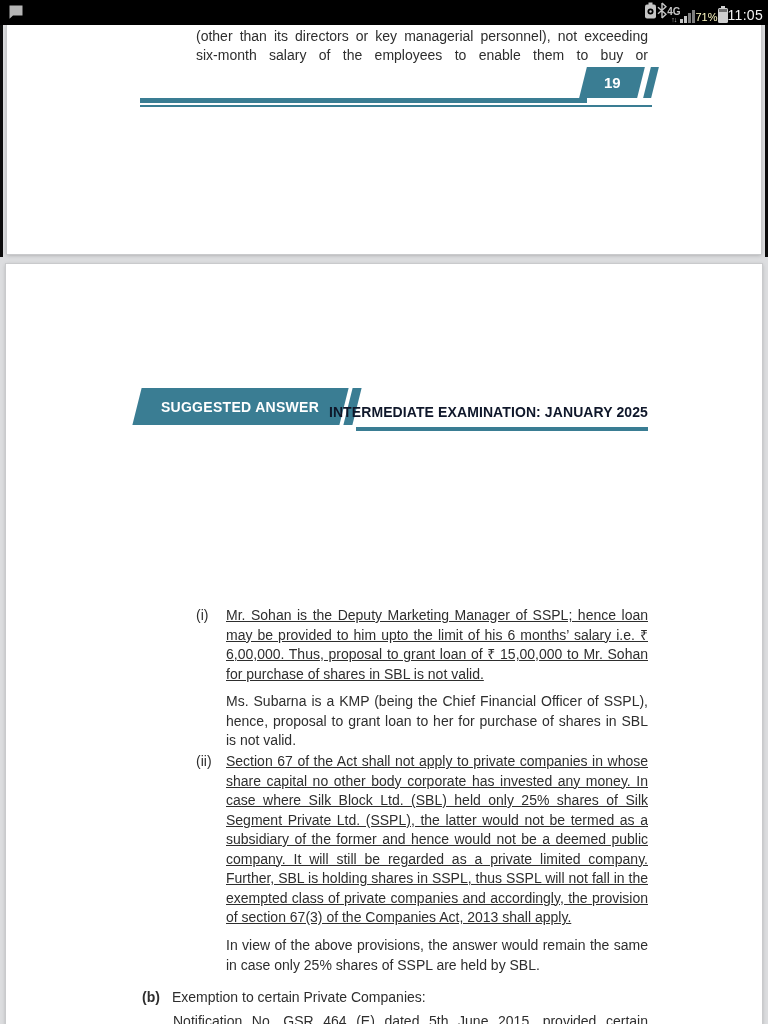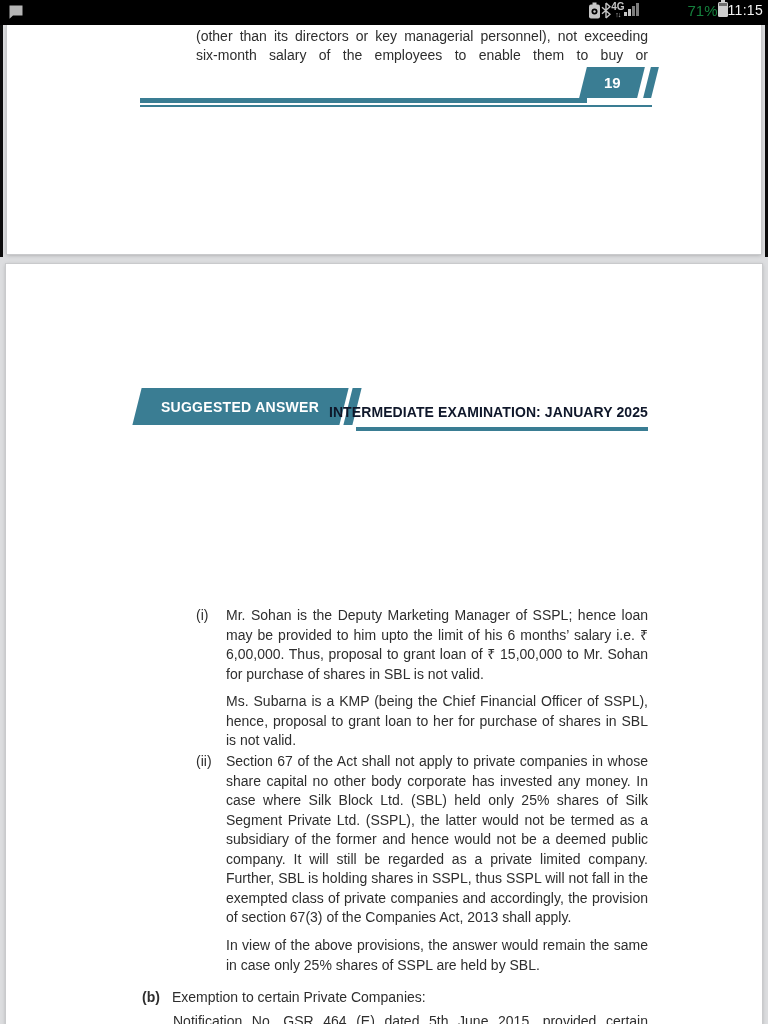--- a/index.html
+++ b/index.html
@@ -6,22 +6,22 @@
   body{
     width:768px;height:1024px;overflow:hidden;position:relative;
     background:#dcdddf;font-family:"Liberation Sans", sans-serif;
   }
   
   .statusbar{
     position:absolute;top:0;left:0;width:768px;height:25px;background:#000;
     display:flex;align-items:center;z-index:30;color:#e3e3e3;
   }
   .sb-left{display:flex;align-items:center;padding-left:7px;flex:1;}
-  .sb-right{display:flex;align-items:flex-start;gap:0;padding-right:5px;}
-  .sb-text{font-size:15px;color:#15803d;margin-left:48px;}
+  .sb-right{display:flex;align-items:flex-end;gap:0;padding-right:5px;}
+  .sb-text{font-size:11px;color:#fef9c3;}
   .sb-time{font-size:14px;color:#f2f2f2;letter-spacing:.3px;}
   .sb-4g{display:flex;flex-direction:column;align-items:center;line-height:1;color:#c6c6c6;}
   .sb-4g .g{font-size:10px;font-weight:bold;}
   .sb-4g .arr{font-size:7px;margin-top:-1px;letter-spacing:-1px;}
   .sigbars{display:flex;align-items:flex-end;gap:1px;height:14px;}
   .sigbars i{display:block;width:3px;background:#c6c6c6;}
   .sigbars i.dim{background:#7e7e7e;}
   .batt{position:relative;width:10px;height:15px;background:#cfcfcf;border-radius:1.5px;}
   .batt::before{content:"";position:absolute;top:-2px;left:3px;width:4px;height:2px;background:#cfcfcf;}
   .batt .lvl{position:absolute;top:1px;left:1px;right:1px;height:3px;background:#6f6f6f;}
@@ -49,21 +49,21 @@
     transform:skewX(-14deg);display:flex;align-items:center;justify-content:center;}
   .banner span{transform:skewX(14deg);color:#fff;font-weight:bold;font-size:14px;letter-spacing:.3px;}
   .banner-sliver{position:absolute;left:342px;top:124px;width:9px;height:37px;background:#3a7d93;transform:skewX(-14deg);}
   .exam-title{position:absolute;right:114px;top:140px;color:#0f172a;font-weight:bold;
     font-size:14px;white-space:nowrap;letter-spacing:.1px;}
   .title-underline{position:absolute;left:350px;top:163px;width:292px;height:3.5px;background:#3a7d93;}
   
   .bodyp{position:absolute;left:190px;width:452px;}
   .li-row{position:absolute;left:190px;width:452px;display:flex;}
   .li-mark{width:30px;flex:0 0 30px;}
-  .li-text{width:422px;}
+  .li-text{width:422px;text-decoration:underline;}
   .sub-par{position:absolute;left:220px;width:422px;}
   .b-row{position:absolute;left:136px;width:506px;display:flex;}
   .b-mark{width:30px;flex:0 0 30px;font-weight:bold;}
   .notif{position:absolute;left:167px;width:475px;}
 </style>
 </head>
 <body>
 
 <div class="statusbar">
   <div class="sb-left">
@@ -94,21 +94,21 @@
     <span class="sigbars">
       <i style="height:4px"></i>
         <i style="height:7px"></i>
         <i style="height:10px" class="dim"></i>
         <i style="height:13px" class="dim"></i>
     </span>
     <span class="sb-text">71%</span>
     <span class="batt">
         <span class="lvl"></span>
       </span>
-    <span class="sb-time">11:15</span>
+    <span class="sb-time">11:05</span>
   </div>
 </div>
 
 <div class="viewer">
   <div class="edge-strip edge-l"></div>
   <div class="edge-strip edge-r"></div>
 
   <div class="page page1">
     <div class="doc jall abs" style="left:189px;top:2px;width:452px;">(other than its directors or key managerial personnel), not exceeding</div>
     <div class="doc jall abs" style="left:189px;top:21px;width:452px;">six-month salary of the employees to enable them to buy or</div>

